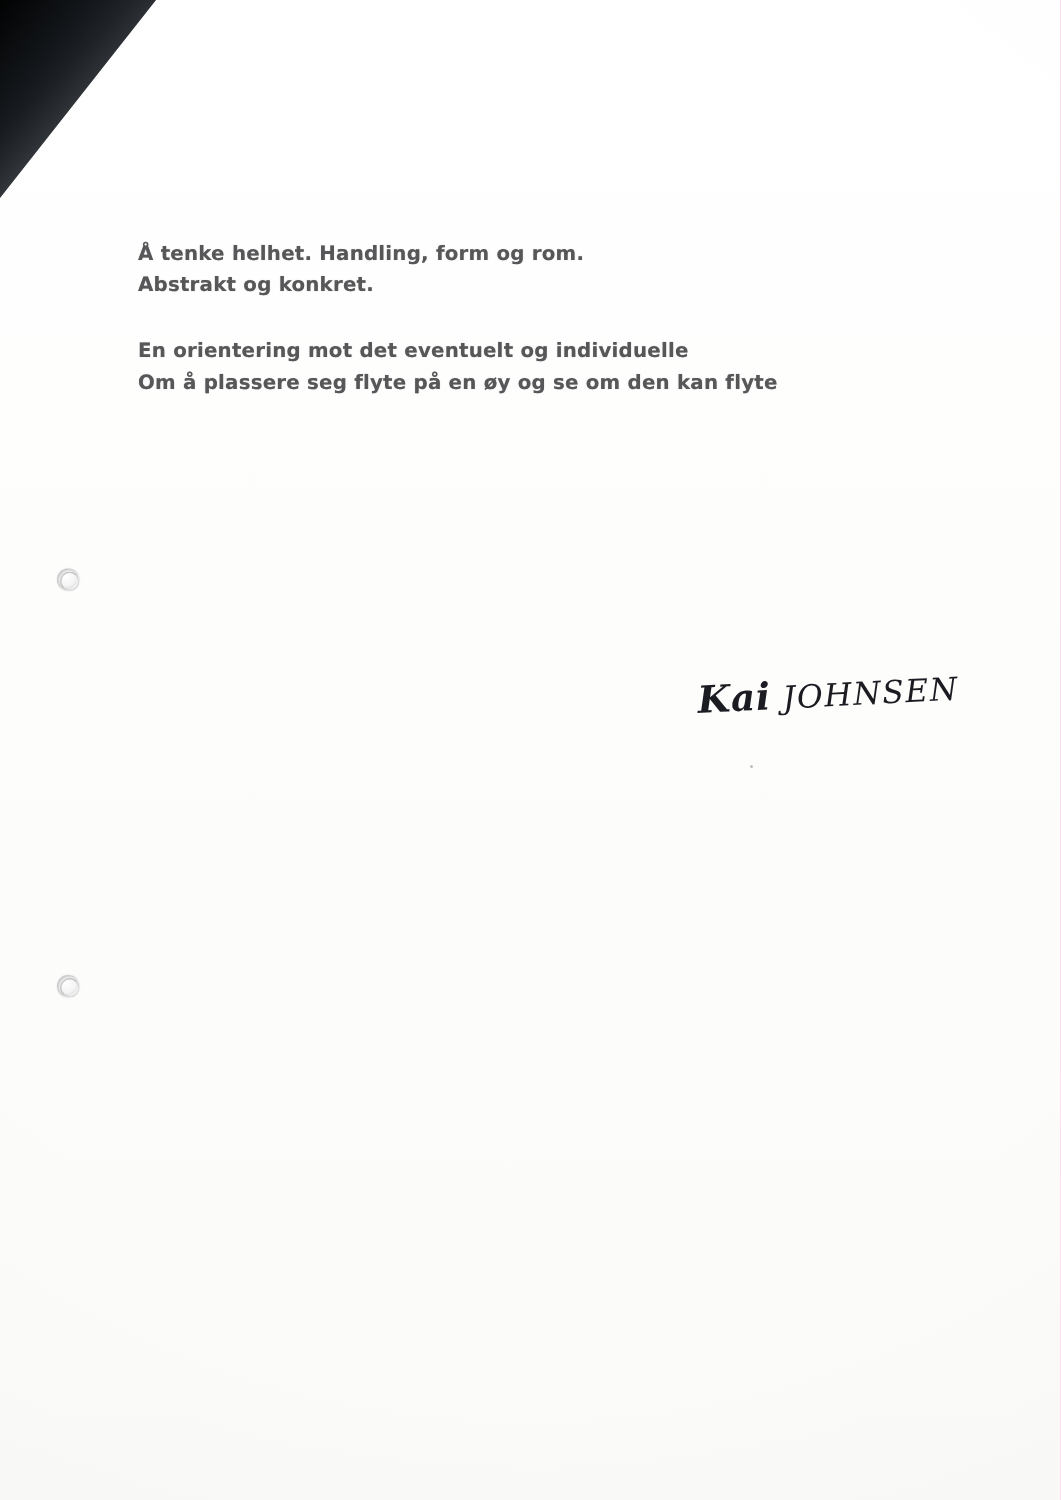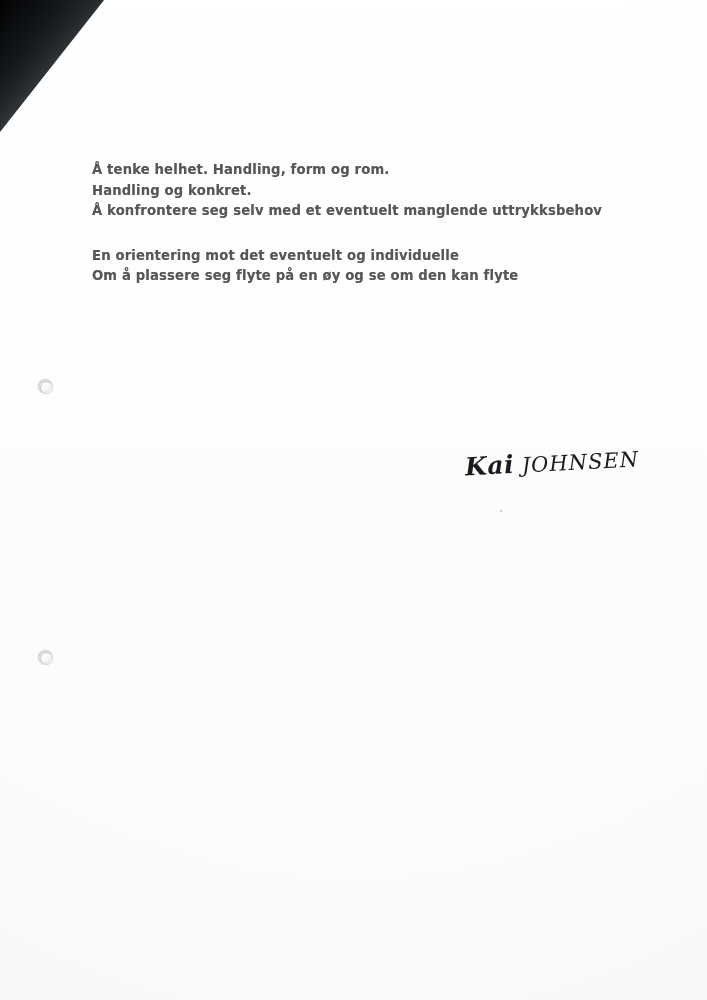--- a/index.html
+++ b/index.html
@@ -156,22 +156,21 @@
     <div id="scan-edge-line"></div>
   </div>
 
   <div class="punch-hole" id="punch-hole-top"></div>
   <div class="punch-hole" id="punch-hole-bottom"></div>
 
   <div id="poem">
 
     <div class="stanza">
       <div class="poem-line">Å tenke helhet. Handling, form og rom.</div>
-      <div class="poem-line">Handling og konkret.</div>
-      <div class="poem-line">Å konfrontere seg selv med et eventuelt manglende uttrykksbehov</div>
+      <div class="poem-line">Abstrakt og konkret.</div>
     </div>
 
 
     <div class="stanza">
       <div class="poem-line">En orientering mot det eventuelt og individuelle</div>
       <div class="poem-line">Om å plassere seg flyte på en øy og se om den kan flyte</div>
     </div>
 
   </div>
 

